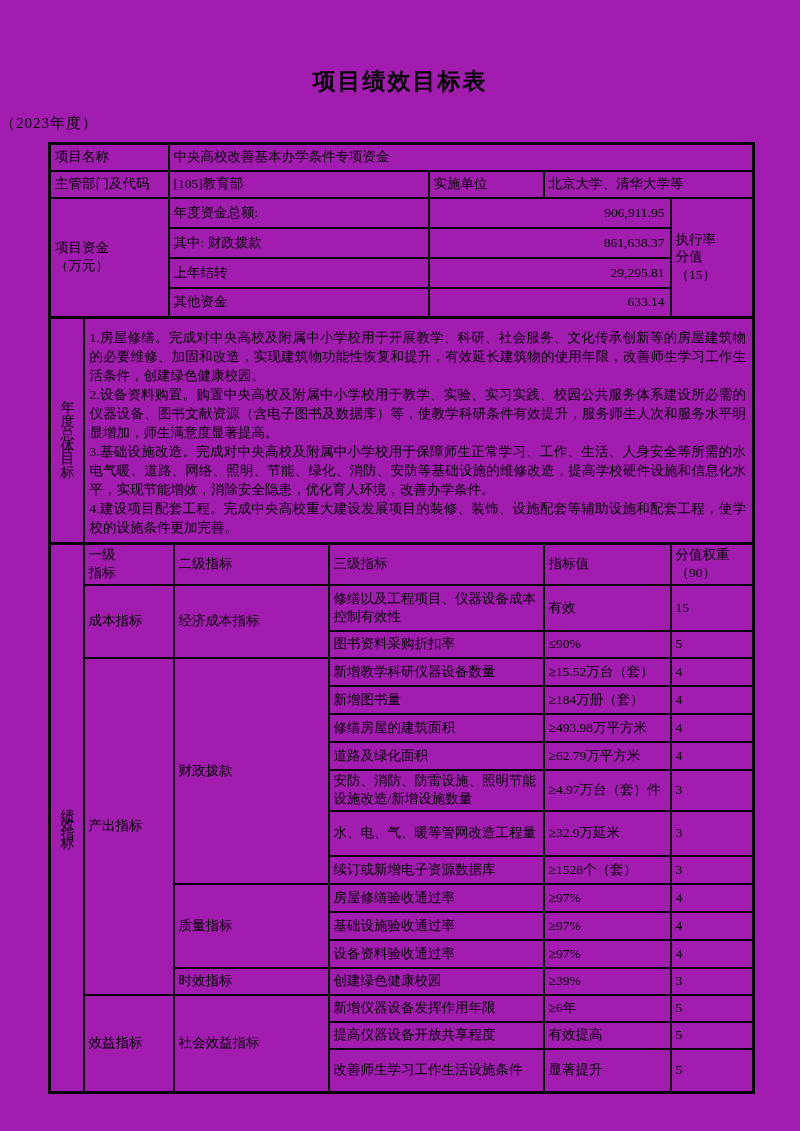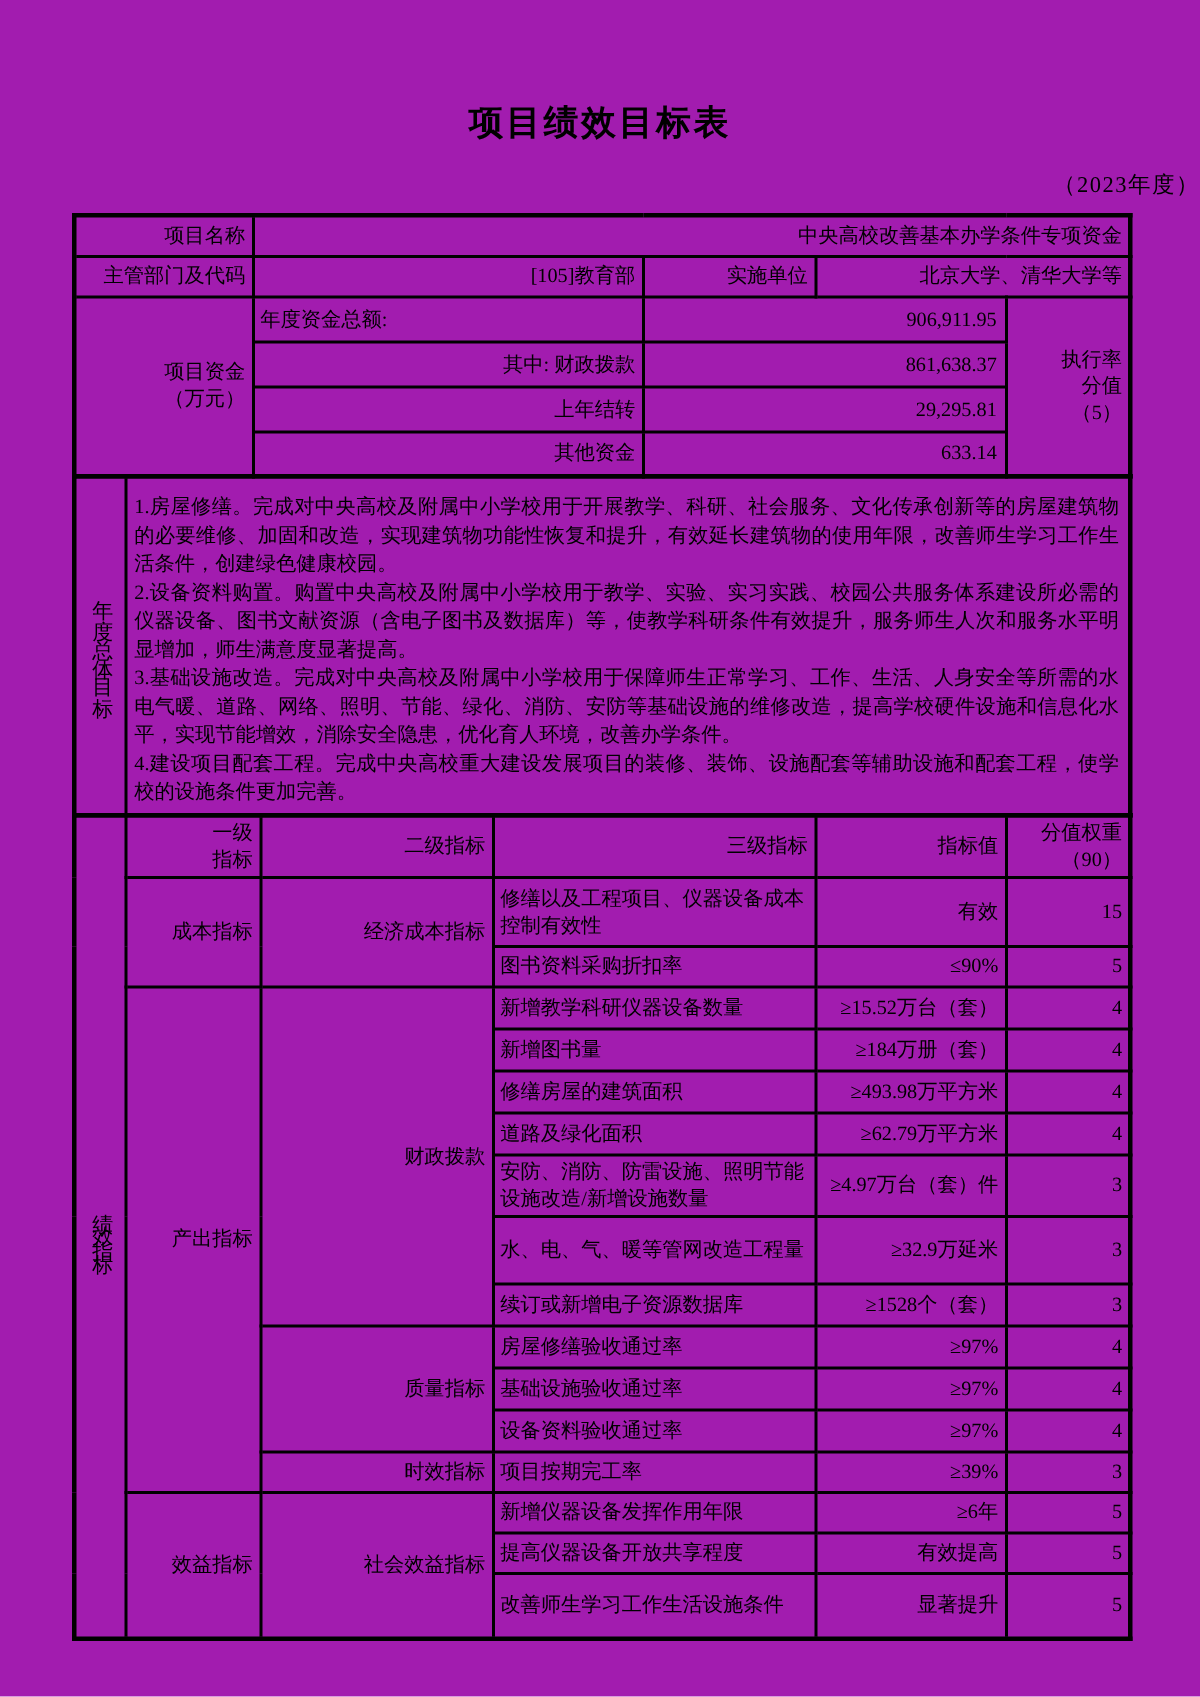--- a/index.html
+++ b/index.html
@@ -6,32 +6,32 @@
   .page{
     width:800px;height:1131px;overflow:hidden;position:relative;
     background:#a21caf;color:#000;
     font-family:"Liberation Serif","DejaVu Serif",serif;
   }
   .doc-title{
     padding-top:66px;text-align:center;
     font-family:"Liberation Sans","DejaVu Sans",sans-serif;
     font-weight:bold;font-size:23px;letter-spacing:2px;
   }
-  .doc-subtitle{margin-top:17px;text-align:right;font-size:15px;letter-spacing:1px;}
+  .doc-subtitle{margin-top:17px;text-align:left;font-size:15px;letter-spacing:1px;}
   .tables{width:704px;margin:9px auto 0 auto;}
   table.t{
     border-collapse:collapse;table-layout:fixed;width:704px;
     border:3px solid #000;
   }
   table.t + table.t{margin-top:-3px;}
   table.t td{
     border:2px solid #000;padding:1px 4px;font-size:13.5px;line-height:1.32;
     overflow:hidden;vertical-align:middle;
   }
-  .c{text-align:right;}
+  .c{text-align:left;}
   .r{text-align:right;padding-right:5px !important;border-radius:11px;}
   .pre{white-space:pre-line;}
   .vert{text-align:center;}
   .vert span{
     writing-mode:vertical-rl;text-orientation:upright;
     display:inline-block;font-size:14px;
   }
   .vsp-lg span{letter-spacing:13px;}
   .vsp-sm span{letter-spacing:9px;}
   .goals{vertical-align:top;padding:6px 6px 2px 5px !important;}
@@ -68,21 +68,21 @@
         <td class="c">实施单位</td>
         <td class="c" colspan="2">北京大学、清华大学等</td>
       </tr>
       <tr style="height:30px">
         <td class="c pre" rowspan="4">项目资金
 （万元）</td>
         <td>年度资金总额:</td>
         <td class="r" colspan="2">906,911.95</td>
         <td class="c pre" rowspan="4">执行率
 分值
-（5）</td>
+（15）</td>
       </tr>
       <tr style="height:30px">
         <td class="c">其中: 财政拨款</td>
         <td class="r" colspan="2">861,638.37</td>
       </tr>
       <tr style="height:30px">
         <td class="c">上年结转</td>
         <td class="r" colspan="2">29,295.81</td>
       </tr>
       <tr style="height:30px">
@@ -194,21 +194,21 @@
         <td class="c">≥97%</td>
         <td class="c">4</td>
       </tr>
       <tr style="height:28px">
         <td>设备资料验收通过率</td>
         <td class="c">≥97%</td>
         <td class="c">4</td>
       </tr>
       <tr style="height:27px">
         <td class="c">时效指标</td>
-        <td>项目按期完工率</td>
+        <td>创建绿色健康校园</td>
         <td class="c">≥39%</td>
         <td class="c">3</td>
       </tr>
       <tr style="height:27px">
         <td class="c" rowspan="3">效益指标</td>
         <td class="c" rowspan="3">社会效益指标</td>
         <td>新增仪器设备发挥作用年限</td>
         <td class="c">≥6年</td>
         <td class="c">5</td>
       </tr>

